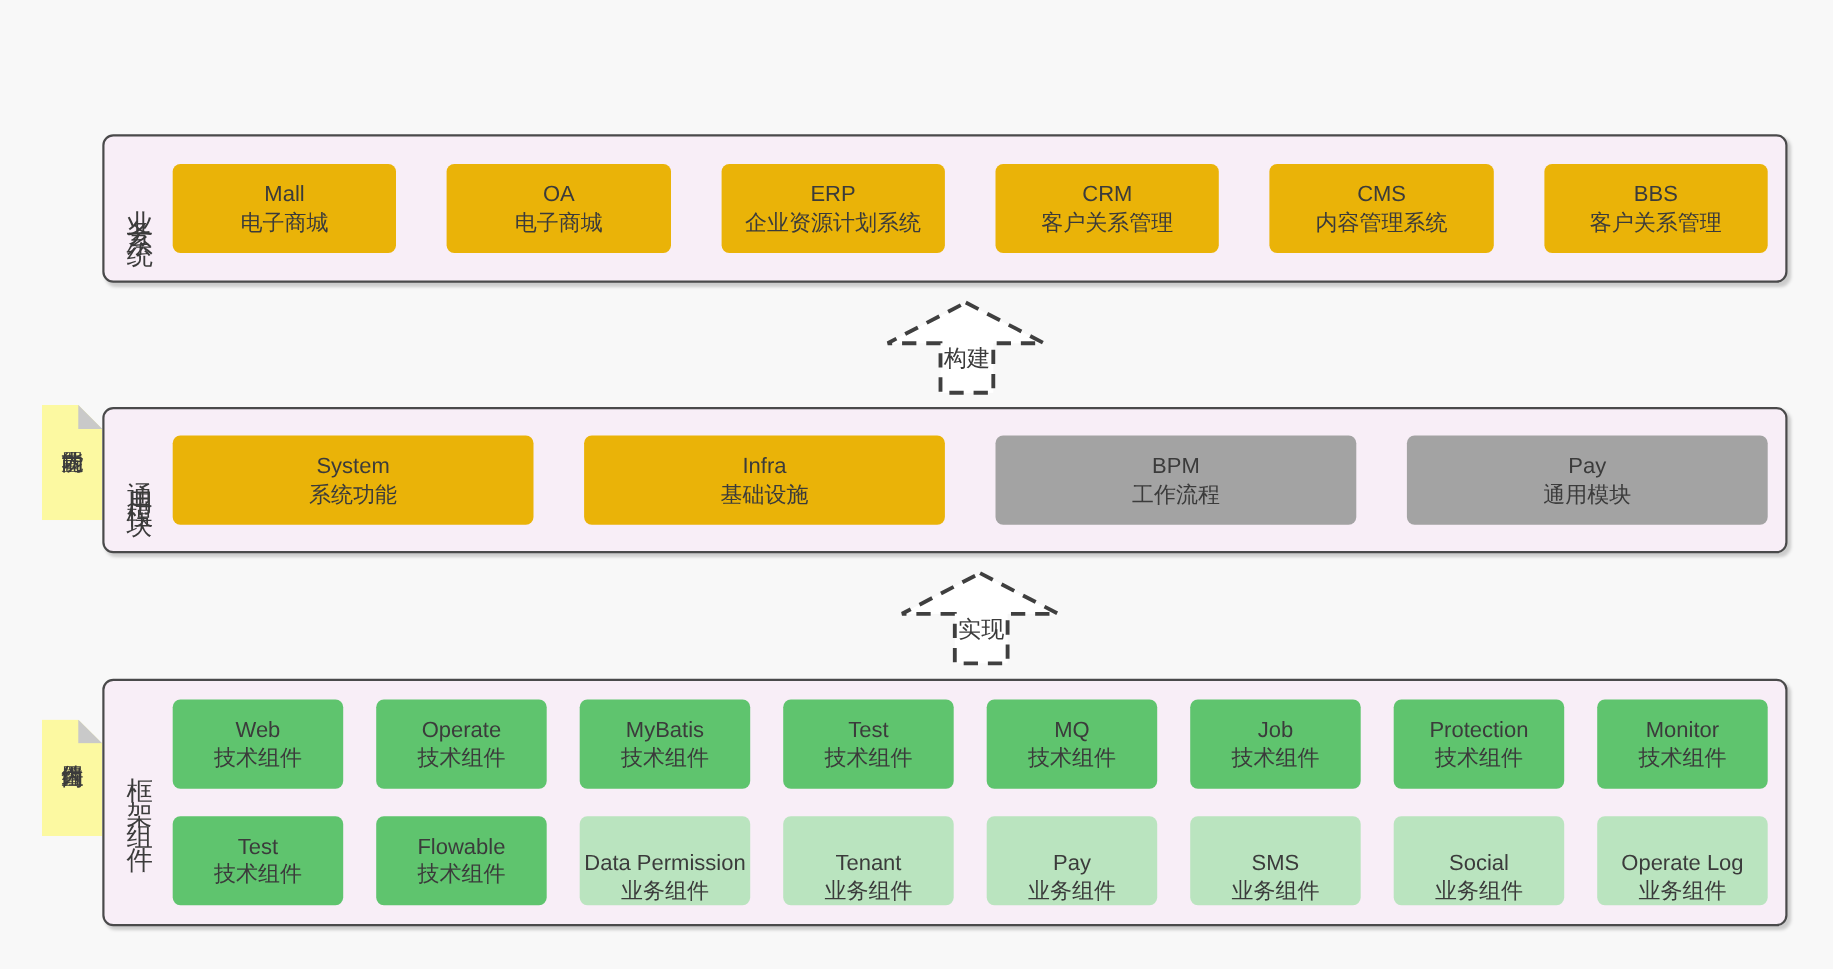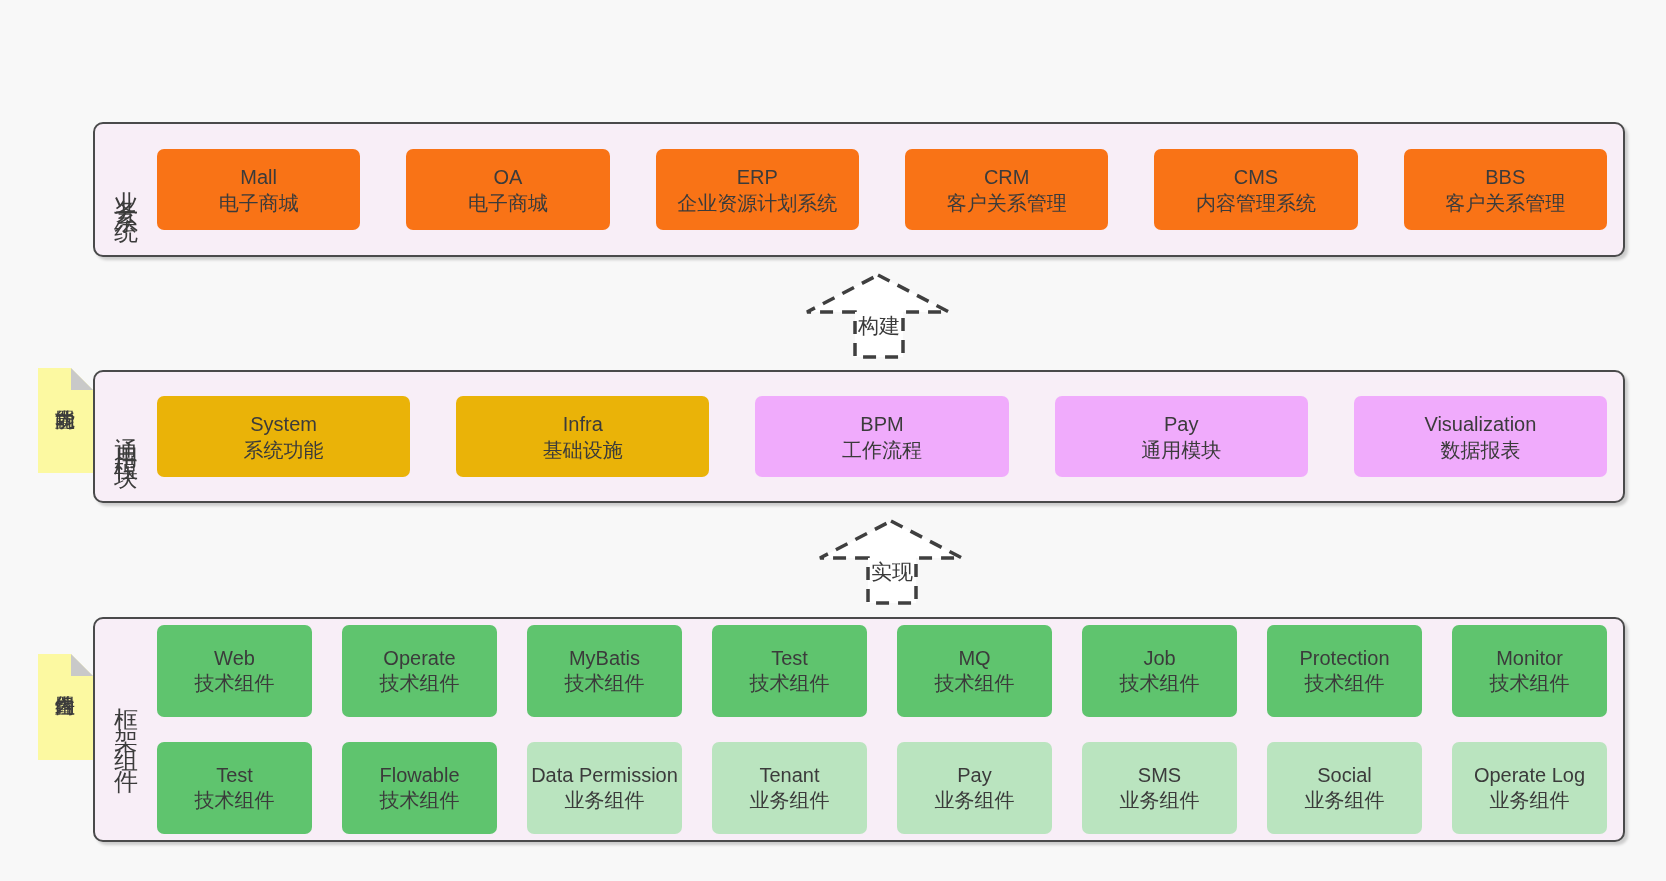--- a/index.html
+++ b/index.html
@@ -20,28 +20,28 @@
   .band-3{top:617px;height:225px;}
   .band-label{width:62px;flex:0 0 62px;display:flex;align-items:center;justify-content:center;}
   .vtext{writing-mode:vertical-rl;text-orientation:upright;font-size:24px;color:#3b3b3b;line-height:1;letter-spacing:9px;}
   .vtext-wide{letter-spacing:21px;}
   .items{flex:1;display:flex;align-items:center;gap:46px;padding:0 16px 0 0;}
   .box{
     flex:1;height:81px;border-radius:7px;
     display:flex;flex-direction:column;align-items:center;justify-content:center;
     text-align:center;font-size:20px;line-height:26px;color:#3b3b3b;
   }
-  .blue{background:#f97316;}
+  .blue{background:#eab308;}
   .red{background:#eab308;}
-  .pink{background:#f0abfc;}
+  .pink{background:#a3a3a3;}
   .gdark{background:#5fc46e;}
-  .glight{background:#bae4bf;}
+  .glight{background:#bae4bf;justify-content:flex-end;}
   .rows{flex:1;display:flex;flex-direction:column;justify-content:center;gap:25px;padding:0 16px 0 0;}
   .row{display:flex;gap:30px;}
-  .row .box{height:92px;line-height:25px;}
+  .row .box{height:81px;line-height:25px;}
   .note{
     position:absolute;left:38px;width:55px;box-sizing:border-box;
     background:#fcf9a1;z-index:1;
     display:flex;justify-content:center;padding-top:26px;
     clip-path:polygon(0 0, calc(100% - 22px) 0, 100% 22px, 100% 100%, 0 100%);
   }
   .note-1{top:368px;height:105px;}
   .note-2{top:654px;height:106px;}
   .note-fold{
     position:absolute;top:0;right:0;width:22px;height:22px;background:#c9c9c9;
@@ -117,24 +117,20 @@
       <div>基础设施</div>
     </div>
     <div class="box pink">
       <div>BPM</div>
       <div>工作流程</div>
     </div>
     <div class="box pink">
       <div>Pay</div>
       <div>通用模块</div>
     </div>
-    <div class="box pink">
-      <div>Visualization</div>
-      <div>数据报表</div>
-    </div>
   </div>
 </div>
 
 <svg class="arrow arrow-2" width="150" height="90" viewBox="0 0 150 90">
   <polygon points="75,4 146,41 100,41 100,86 52,86 52,41 4,41" fill="#ffffff" stroke="#3f3f3f" stroke-width="3.5" stroke-dasharray="13 9"></polygon>
   <text x="76" y="62" text-anchor="middle">实现</text>
 </svg>
 
 <div class="band band-3">
   <div class="band-label">

